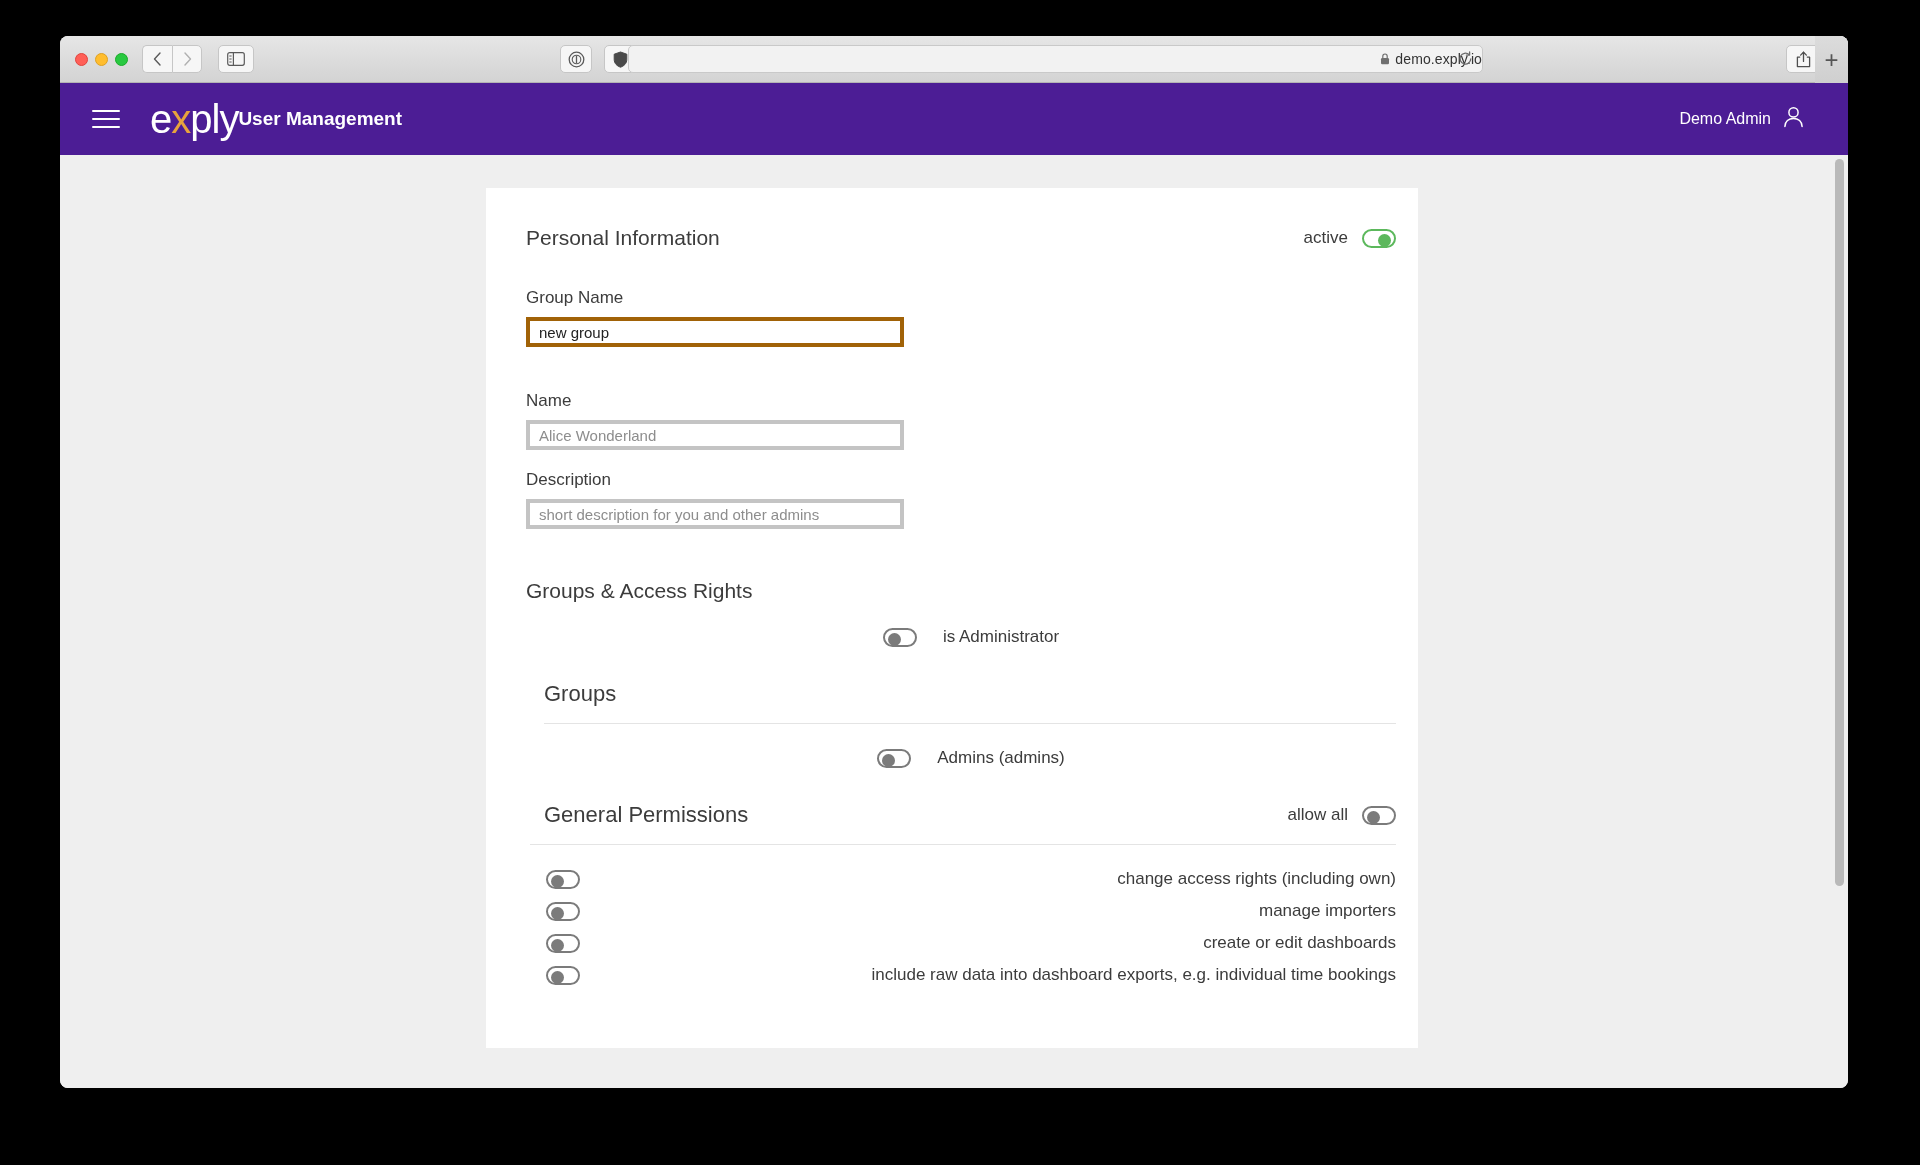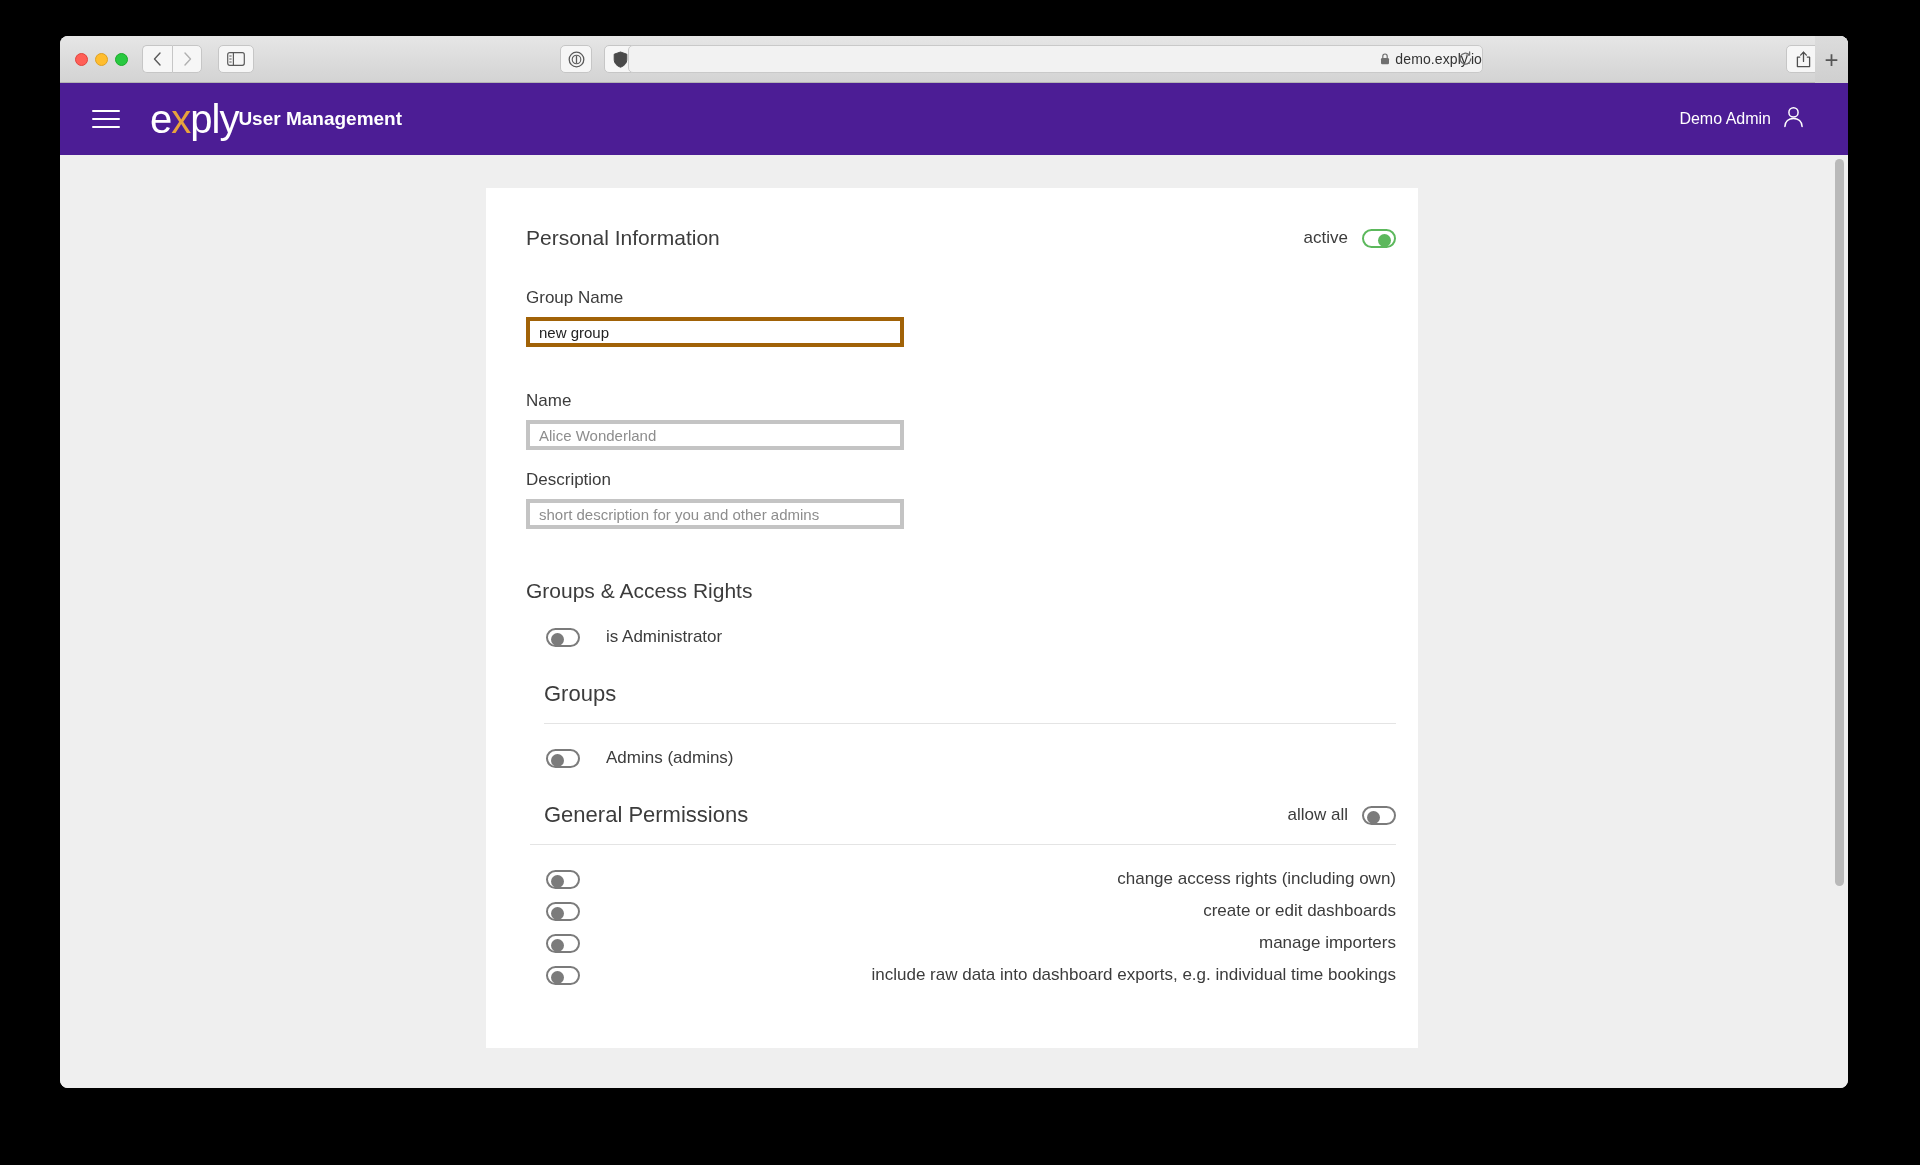--- a/index.html
+++ b/index.html
@@ -158,21 +158,21 @@
   }
   .field-input.placeholder-style { border-color: #c4c4c4; }
   .field-input::placeholder { color: #8d8d8d; }
 
   .subheader {
     font-size: 22px; color: #3c3c3c;
     padding-bottom: 16px;
   }
   .divider { height: 1px; background: #e4e4e4; }
 
-  .toggle-row { display: flex; align-items: center; gap: 26px; }
+  .toggle-row { display: flex; align-items: center; gap: 26px; justify-content: center; }
 
   .perm-item { display: flex; align-items: center; gap: 28px; margin-bottom: 12px; justify-content: space-between; }
   .perm-item .toggle-label { font-size: 17px; }
 
   #scrollbar-track {
     position: absolute; right: 4px; top: 4px;
     width: 9px; height: 925px;
   }
   #scrollbar-thumb {
     position: absolute; top: 0; left: 0;
@@ -345,27 +345,27 @@
               <div class="perm-item">
                 <div class="toggle off">
                   <div class="knob"></div>
                 </div>
                 <span class="toggle-label">change access rights (including own)</span>
               </div>
               <div class="perm-item">
                 <div class="toggle off">
                   <div class="knob"></div>
                 </div>
+                <span class="toggle-label">manage importers</span>
+              </div>
+              <div class="perm-item">
+                <div class="toggle off">
+                  <div class="knob"></div>
+                </div>
                 <span class="toggle-label">create or edit dashboards</span>
-              </div>
-              <div class="perm-item">
-                <div class="toggle off">
-                  <div class="knob"></div>
-                </div>
-                <span class="toggle-label">manage importers</span>
               </div>
               <div class="perm-item">
                 <div class="toggle off">
                   <div class="knob"></div>
                 </div>
                 <span class="toggle-label">include raw data into dashboard exports, e.g. individual time bookings</span>
               </div>
             </div>
           </div>
         </div>

